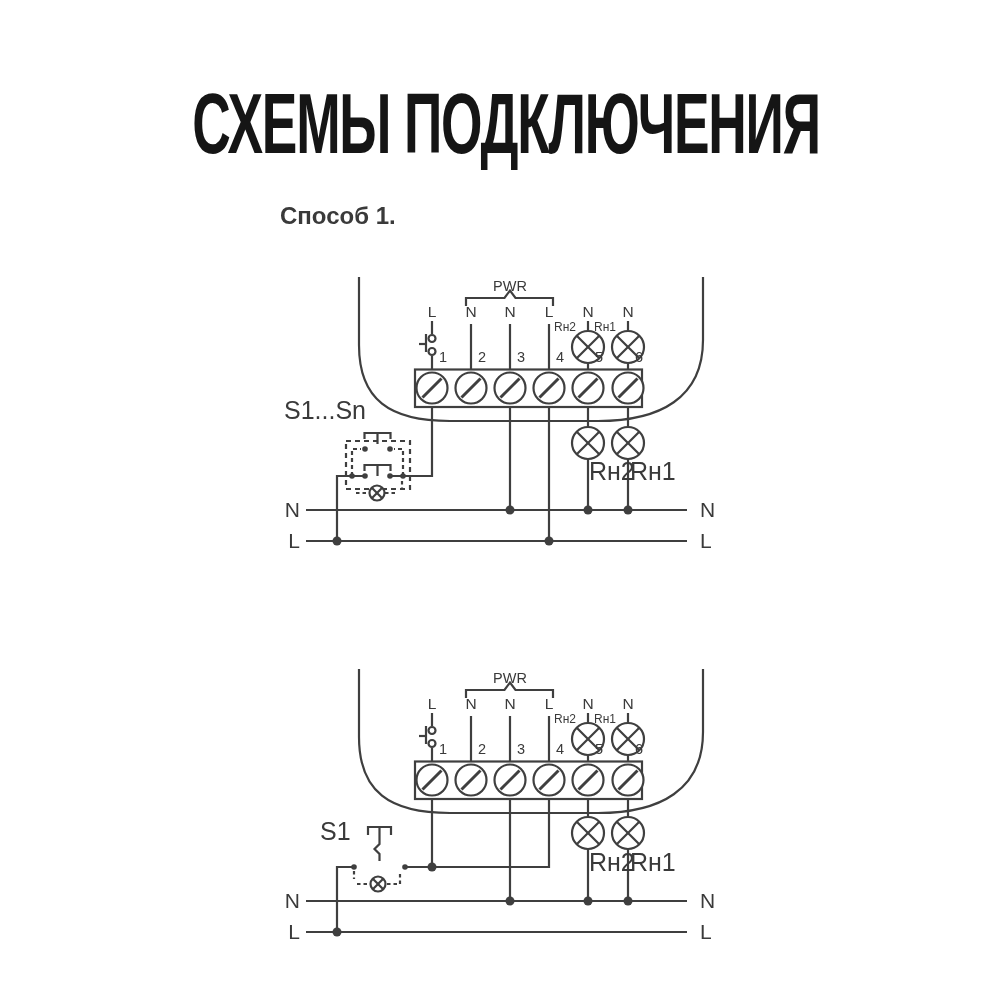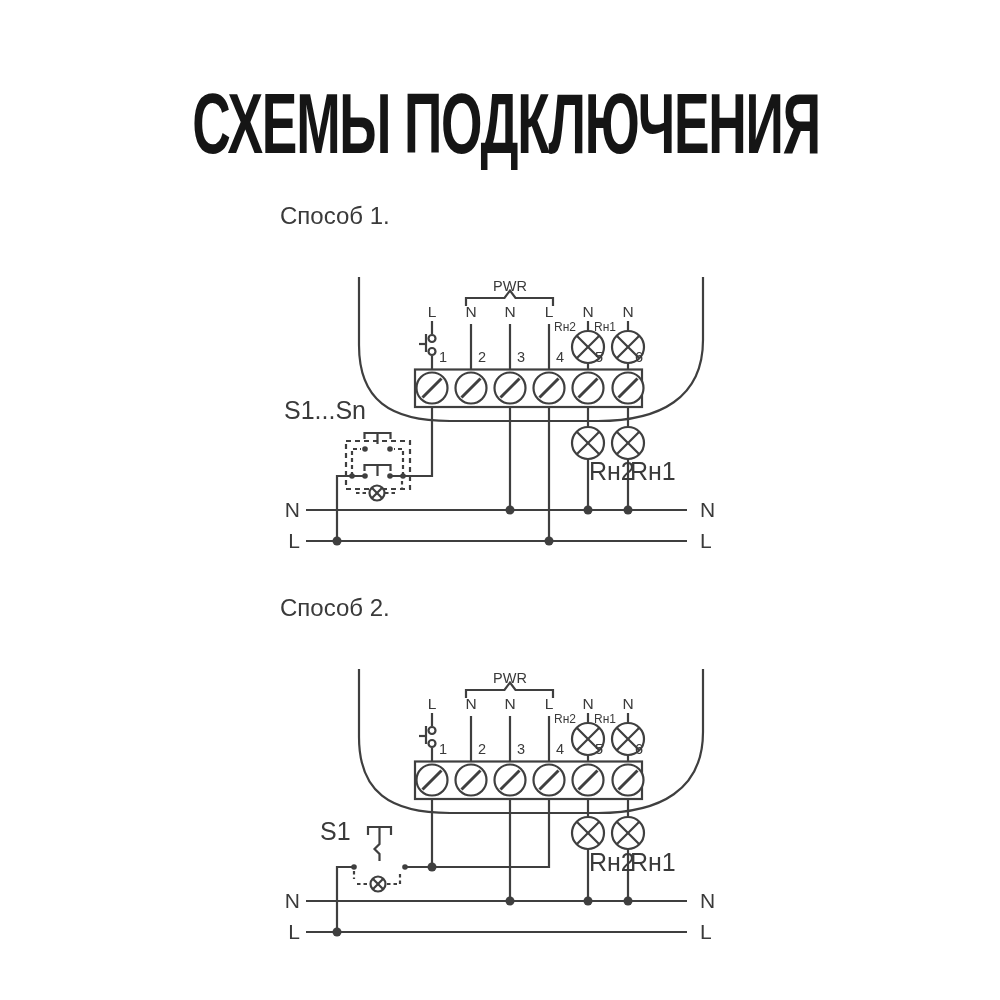--- a/index.html
+++ b/index.html
@@ -3,21 +3,21 @@
 <meta charset="utf-8">
 <style>
   html,body{margin:0;padding:0;background:#fff;}
   .page{position:relative;width:1000px;height:1000px;background:var(--bg,#fff);overflow:hidden;
         font-family:"Liberation Sans",sans-serif;}
   .title-wrap{position:absolute;top:80px;left:0;width:880px;text-align:center;}
   .main-title{display:inline-block;margin:0;font-size:86px;line-height:1;font-weight:700;
               letter-spacing:-2px;color:var(--title,#151515);transform:scaleX(.62);
               transform-origin:center;white-space:nowrap;}
   .hdr{position:absolute;left:280px;color:var(--text,#3a3a3a);}
-  .hdr-method{font-weight:normal;font-size:24px;line-height:1.2;}
+  .hdr-method{font-weight:bold;font-size:24px;line-height:1.2;}
   .hdr-sub{font-size:23px;line-height:1.25;}
   .canvas{position:absolute;left:0;top:0;}
   .w{fill:none;stroke:var(--line,#3f3f3f);stroke-width:2.2;}
   .wf{fill:#fff;}
   .slot{stroke-width:3;}
   .dash{stroke-dasharray:5 4;}
   .dash2{stroke-dasharray:4 3;}
   .dash3{stroke-dasharray:3.5 3;}
   .dot{fill:var(--line,#3f3f3f);stroke:none;}
   .t{fill:var(--text,#3a3a3a);font-family:"Liberation Sans",sans-serif;}
@@ -36,21 +36,20 @@
 
   <div class="title-wrap">
     <h1 class="main-title">СХЕМЫ ПОДКЛЮЧЕНИЯ</h1>
   </div>
 
   <div class="hdr" style="top:202px;">
     <div class="hdr-method">Способ 1.</div>
   </div>
 
   <div class="hdr" style="top:594px;">
-    <div class="hdr-method">Способ 2.</div>
   </div>
 
   <svg class="canvas" width="1000" height="1000" viewBox="0 0 1000 1000">
     <defs>
       <g id="term">
         <circle class="w wf" r="15.5"></circle>
         <line class="w slot" x1="-9.5" y1="9.5" x2="9.5" y2="-9.5"></line>
       </g>
       <g id="lampL">
         <circle class="w wf" r="16"></circle>

